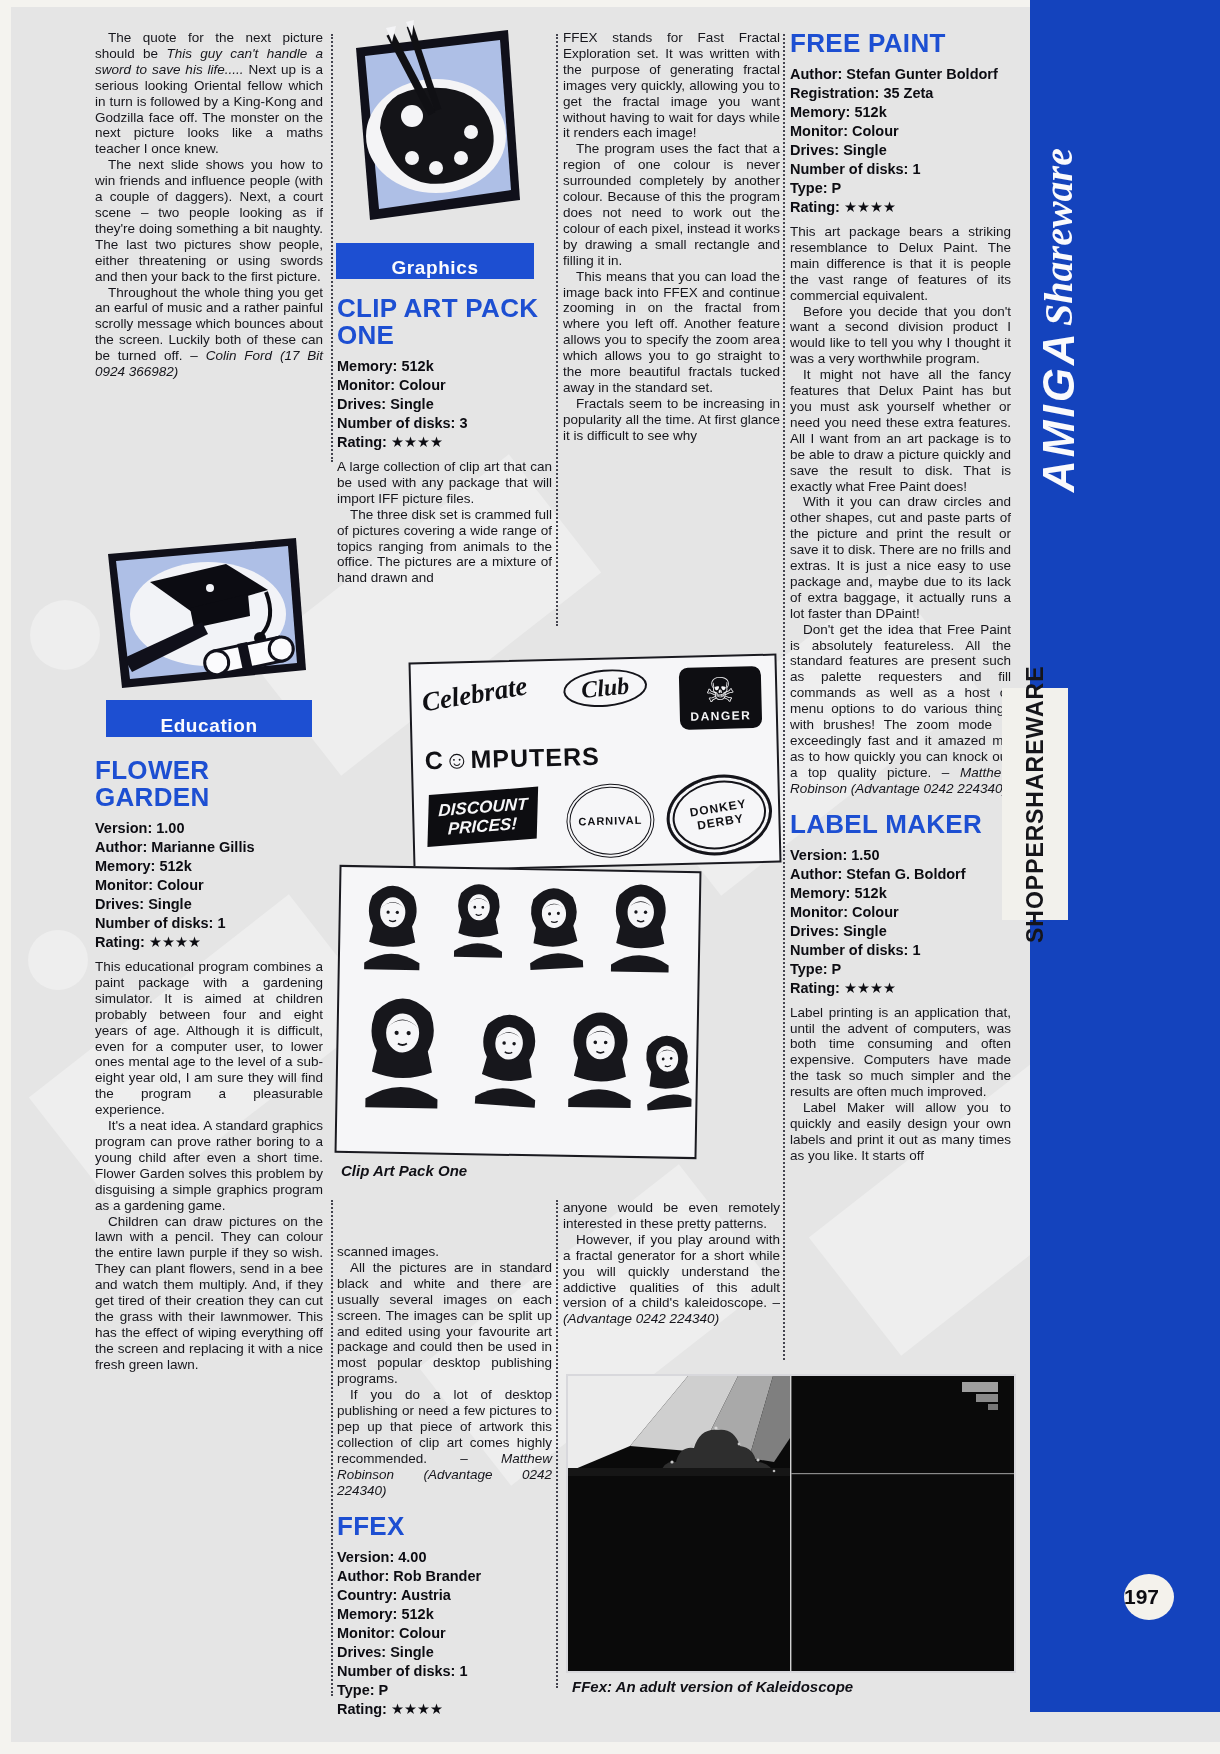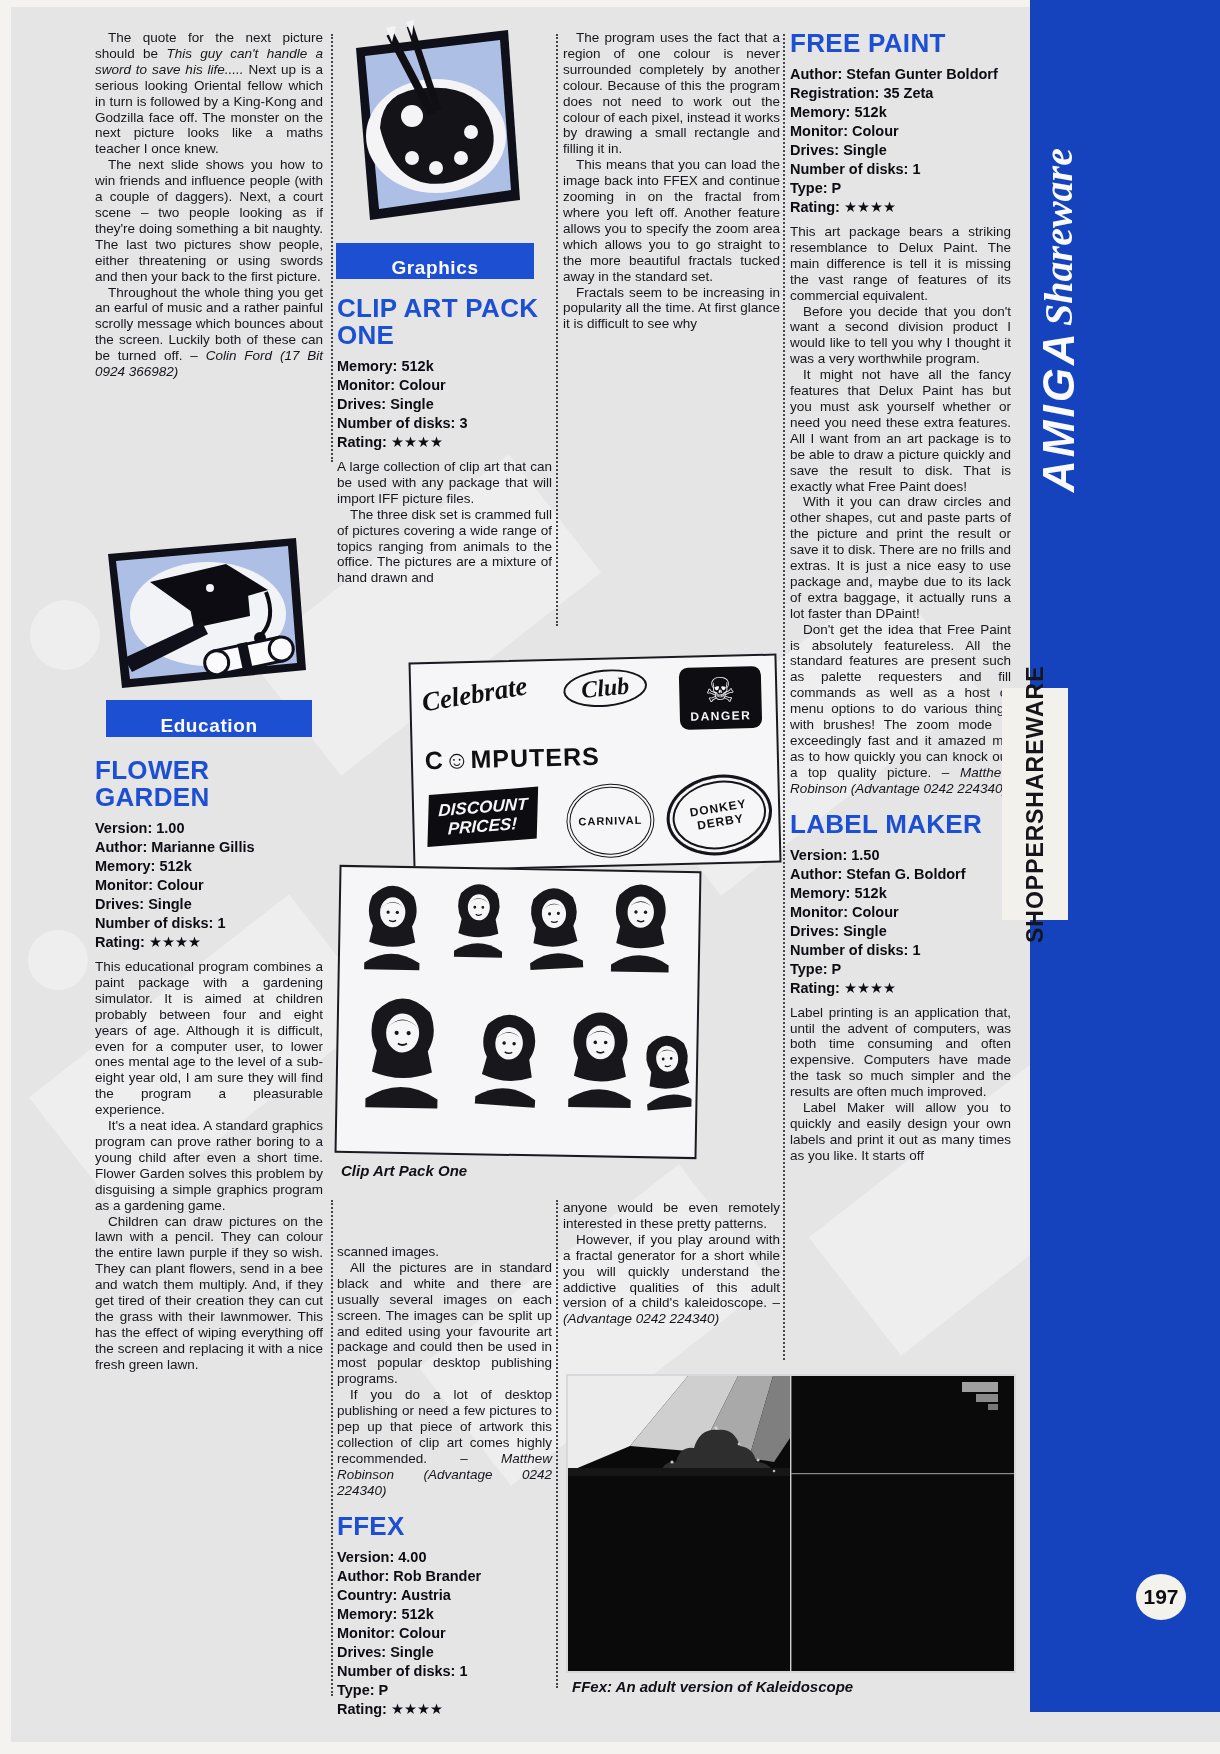--- a/index.html
+++ b/index.html
@@ -57,22 +57,22 @@
   
   .sidebar{position:absolute;left:1030px;top:0;width:190px;height:1712px;background:#1443bd;}
   .brand{position:absolute;left:4px;top:12px;height:480px;writing-mode:vertical-rl;
        transform:rotate(180deg);color:#fafafc;white-space:nowrap;}
   .brand-amiga{font-style:italic;font-weight:800;font-size:44px;letter-spacing:3px;}
   .brand-share{font-family:"Liberation Serif","DejaVu Serif",serif;font-style:italic;
        font-weight:600;font-size:40px;}
   .strap{position:absolute;left:-28px;top:688px;width:66px;height:232px;background:#f2f1ec;
        writing-mode:vertical-lr;transform:rotate(180deg);display:flex;align-items:center;justify-content:center;
        font-weight:bold;font-size:23px;line-height:30px;color:#15151a;letter-spacing:1px;}
-  .pagenum{position:absolute;left:106px;top:1574px;width:50px;height:46px;background:#f4f2ec;
-       border-radius:50%;display:flex;align-items:center;justify-content:center;
+  .pagenum{position:absolute;left:94px;top:1574px;width:50px;height:46px;background:#f4f2ec;
+       border-radius:50%;display:flex;align-items:center;
        font-weight:bold;font-size:21px;color:#0d0d12;}
   
   .intro{left:95px;top:30px;width:228px;}
   .edu-g{left:98px;top:530px;width:218px;height:163px;}
   .edu-banner{left:106px;top:700px;width:206px;height:37px;}
   .fg{left:95px;top:757px;width:228px;}
   .palette-g{left:340px;top:18px;width:186px;height:218px;}
   .graphics-banner{left:336px;top:243px;width:198px;height:36px;}
   .ca{left:337px;top:295px;width:215px;}
   .cap1{left:341px;top:1162px;}
@@ -254,20 +254,21 @@
       <li>Memory: 512k</li>
       <li>Monitor: Colour</li>
       <li>Drives: Single</li>
       <li>Number of disks: 1</li>
       <li>Type: P</li>
       <li>Rating: ★★★★</li>
     </ul>
   </section>
 
   <section class="col col3top">
+    <p class="noindent">FFEX stands for Fast Fractal Exploration set. It was written with the purpose of generating fractal images very quickly, allowing you to get the fractal image you want without having to wait for days while it renders each image!</p>
     <p>The program uses the fact that a region of one colour is never surrounded completely by another colour. Because of this the program does not need to work out the colour of each pixel, instead it works by drawing a small rectangle and filling it in.</p>
     <p>This means that you can load the image back into FFEX and continue zooming in on the fractal from where you left off. Another feature allows you to specify the zoom area which allows you to go straight to the more beautiful fractals tucked away in the standard set.</p>
     <p>Fractals seem to be increasing in popularity all the time. At first glance it is difficult to see why</p>
   </section>
 
   <section class="col col3cont">
     <p class="noindent">anyone would be even remotely interested in these pretty patterns.</p>
     <p><span>However, if you play around with a fractal generator for a short while you will quickly understand the addictive qualities of this adult version of a child's kaleidoscope. – </span><i>(Advantage 0242 224340)</i></p>
   </section>
 
@@ -300,21 +301,21 @@
     <ul class="specs">
       <li>Author: Stefan Gunter Boldorf</li>
       <li>Registration: 35 Zeta</li>
       <li>Memory: 512k</li>
       <li>Monitor: Colour</li>
       <li>Drives: Single</li>
       <li>Number of disks: 1</li>
       <li>Type: P</li>
       <li>Rating: ★★★★</li>
     </ul>
-    <p class="noindent">This art package bears a striking resemblance to Delux Paint. The main difference is tell it is missing the vast range of features of its commercial equivalent.</p>
+    <p class="noindent">This art package bears a striking resemblance to Delux Paint. The main difference is that it is people the vast range of features of its commercial equivalent.</p>
     <p>Before you decide that you don't want a second division product I would like to tell you why I thought it was a very worthwhile program.</p>
     <p>It might not have all the fancy features that Delux Paint has but you must ask yourself whether or need you need these extra features. All I want from an art package is to be able to draw a picture quickly and save the result to disk. That is exactly what Free Paint does!</p>
     <p>With it you can draw circles and other shapes, cut and paste parts of the picture and print the result or save it to disk. There are no frills and extras. It is just a nice easy to use package and, maybe due to its lack of extra baggage, it actually runs a lot faster than DPaint!</p>
     <p><span>Don't get the idea that Free Paint is absolutely featureless. All the standard features are present such as palette requesters and fill commands as well as a host of menu options to do various things with brushes! The zoom mode is exceedingly fast and it amazed me as to how quickly you can knock out a top quality picture. – </span><i>Matthew Robinson (Advantage 0242 224340)</i></p>
 
     <h2 class="review-title mt">LABEL MAKER</h2>
     <ul class="specs">
       <li>Version: 1.50</li>
       <li>Author: Stefan G. Boldorf</li>
       <li>Memory: 512k</li>

